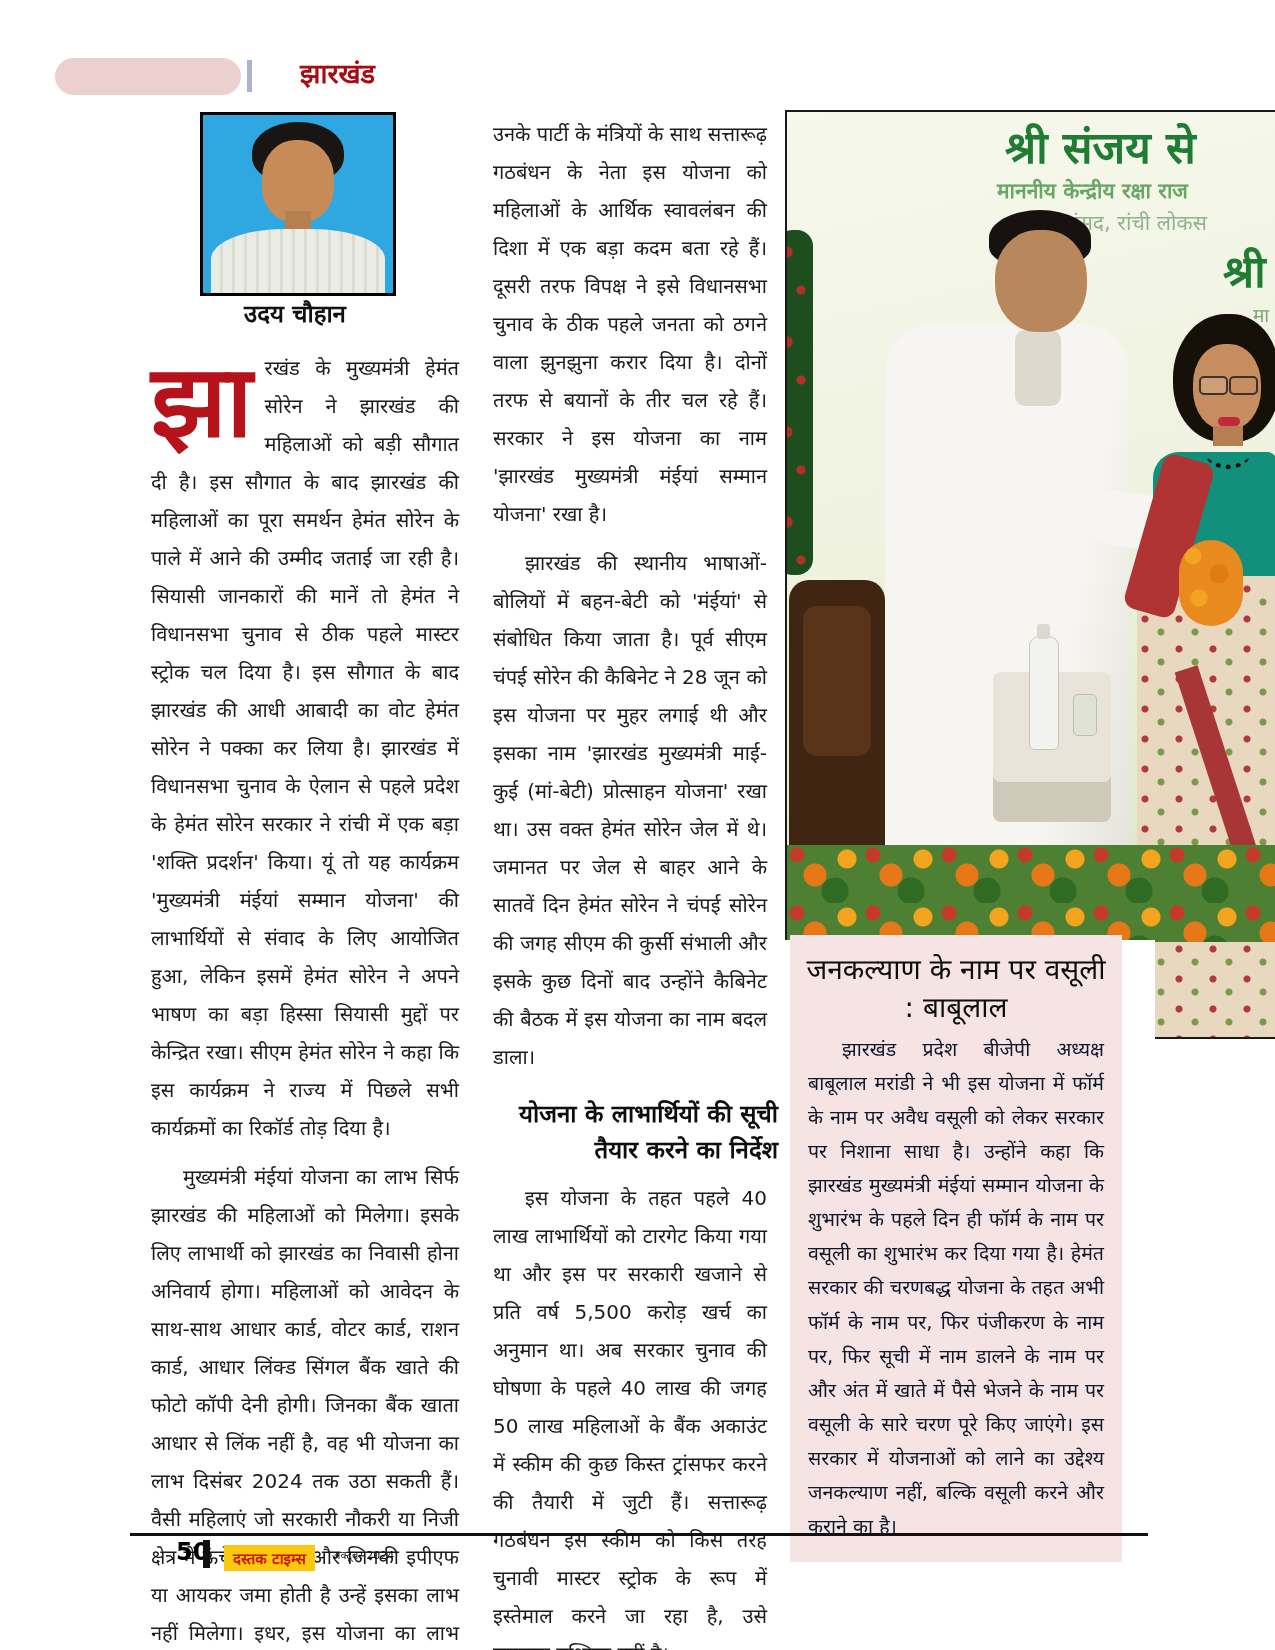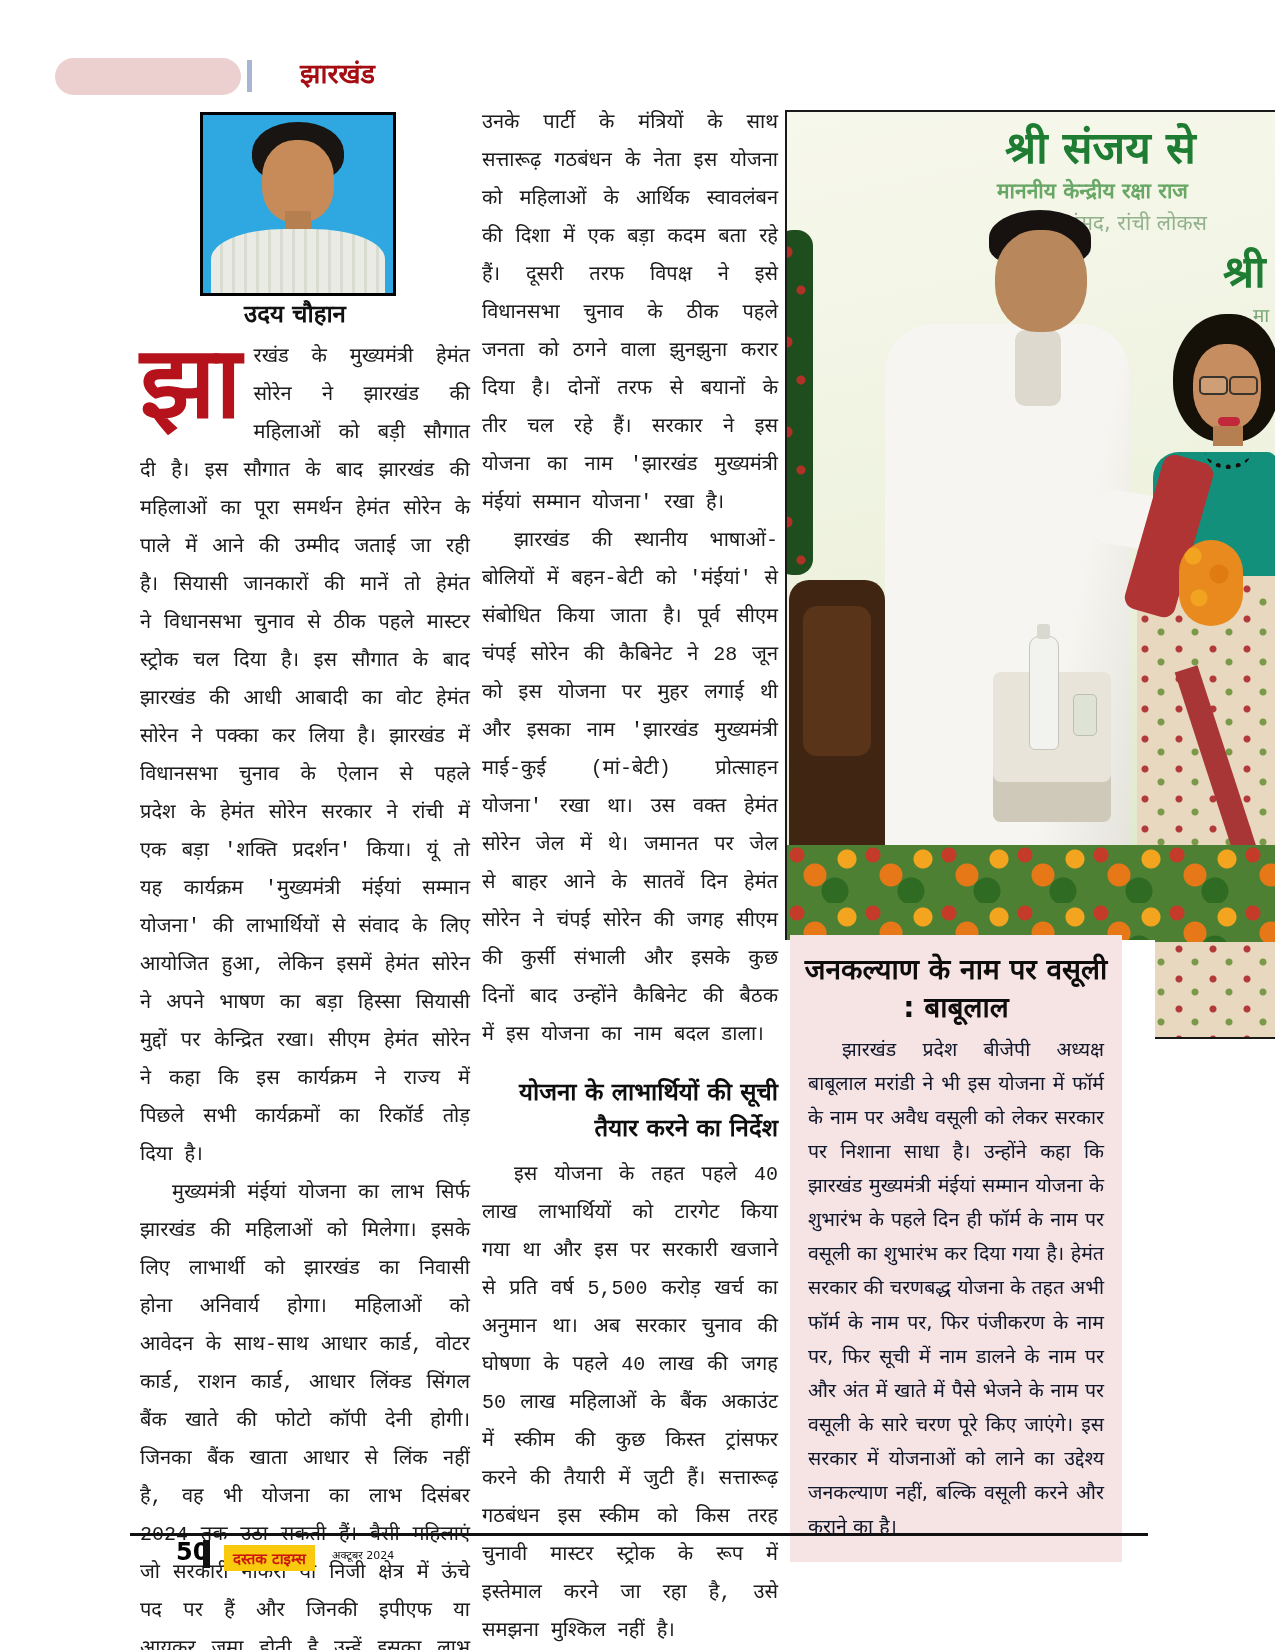--- a/index.html
+++ b/index.html
@@ -18,21 +18,21 @@
   .ap-face{position:absolute;left:31%;top:14%;width:38%;height:46%;background:#c68b58;border-radius:46% 46% 42% 42%;}
   .ap-shirt{position:absolute;left:4%;top:64%;width:92%;height:40%;border-radius:42% 42% 0 0;
             background:repeating-linear-gradient(90deg,#e9ebe4 0 9px,#d9ddd1 9px 12px);}
   .ap-neck{position:absolute;left:43%;top:54%;width:14%;height:14%;background:#b57f50;}
   .author-name{left:200px;top:296px;width:190px;text-align:center;font-weight:bold;font-size:24px;color:#111;}
 
   
   .col{position:absolute;text-align:justify;}
   .col1{left:140px;top:338px;width:330px;}
   .col2{left:482px;top:104px;width:296px;}
-  .body{margin:0;font-size:20px;line-height:1.9;color:#1b1b1b;font-family:Liberation Mono, monospace;}
+  .body{margin:11px;font-size:20px;line-height:1.9;color:#1b1b1b;}
   .indent{text-indent:32px;}
   .dropcap{float:left;font-size:100px;line-height:102px;height:108px;font-weight:bold;color:#b5121b;margin:2px 12px 0 0;}
   .subhead{margin:20px 0 10px 0;font-size:24px;font-weight:bold;line-height:1.5;color:#0e0e0e;text-align:right;}
 
   
   .photo{left:785px;top:110px;width:490px;height:925px;overflow:hidden;border:2px solid #1a1a1a;
          background:linear-gradient(168deg,#f7f8ec 0%,#eef2df 45%,#e3ebd2 72%,#d7e3c3 100%);}
   .photo .abs{position:absolute;}
   .ph-t1{left:218px;top:4px;font-size:44px;font-weight:bold;color:#1f7c33;white-space:nowrap;}
   .ph-t2{left:210px;top:64px;font-size:21px;font-weight:600;color:#69a766;white-space:nowrap;}
@@ -84,21 +84,21 @@
            background:radial-gradient(circle at 30px 30px,#e77817 11px,transparent 12px),
                       radial-gradient(circle at 62px 14px,#f3a51f 9px,transparent 10px),
                       radial-gradient(circle at 12px 10px,#c43b2a 7px,transparent 8px),
                       radial-gradient(circle at 50px 46px,#2f6b22 13px,transparent 14px),
                       #4e8033;background-size:76px 58px;}
 
   .photo-patch{left:783px;top:940px;width:372px;height:100px;background:#ffffff;}
 
   
   .pinkbox{left:790px;top:935px;width:332px;min-height:535px;background:#f6e3e3;}
-  .pinkbox h2{margin:16px 12px 6px 12px;font-size:28px;line-height:1.35;text-align:center;font-weight:bold;color:#0d0d0d;}
+  .pinkbox h2{margin:16px 12px 6px 12px;font-size:28px;line-height:1.35;text-align:center;font-weight:normal;color:#0d0d0d;}
   .pinkbox p{margin:6px 18px 18px 18px;font-size:19.5px;line-height:1.75;text-align:justify;text-indent:34px;color:#0f172a;}
 
   
   .footer-line{left:130px;top:1533px;width:1018px;height:3px;background:#111;}
   .footer-pageno{left:176px;top:1538px;font-size:24px;font-weight:bold;color:#000;}
   .footer-vbar{left:203px;top:1540px;width:7px;height:28px;background:#111;}
   .footer-logo{left:224px;top:1545px;background:#f8c90c;color:#cc1510;font-weight:bold;font-size:15px;padding:3px 9px;}
   .footer-issue{left:332px;top:1547px;font-size:11px;font-weight:normal;color:#111;}
 </style>
 </head>

